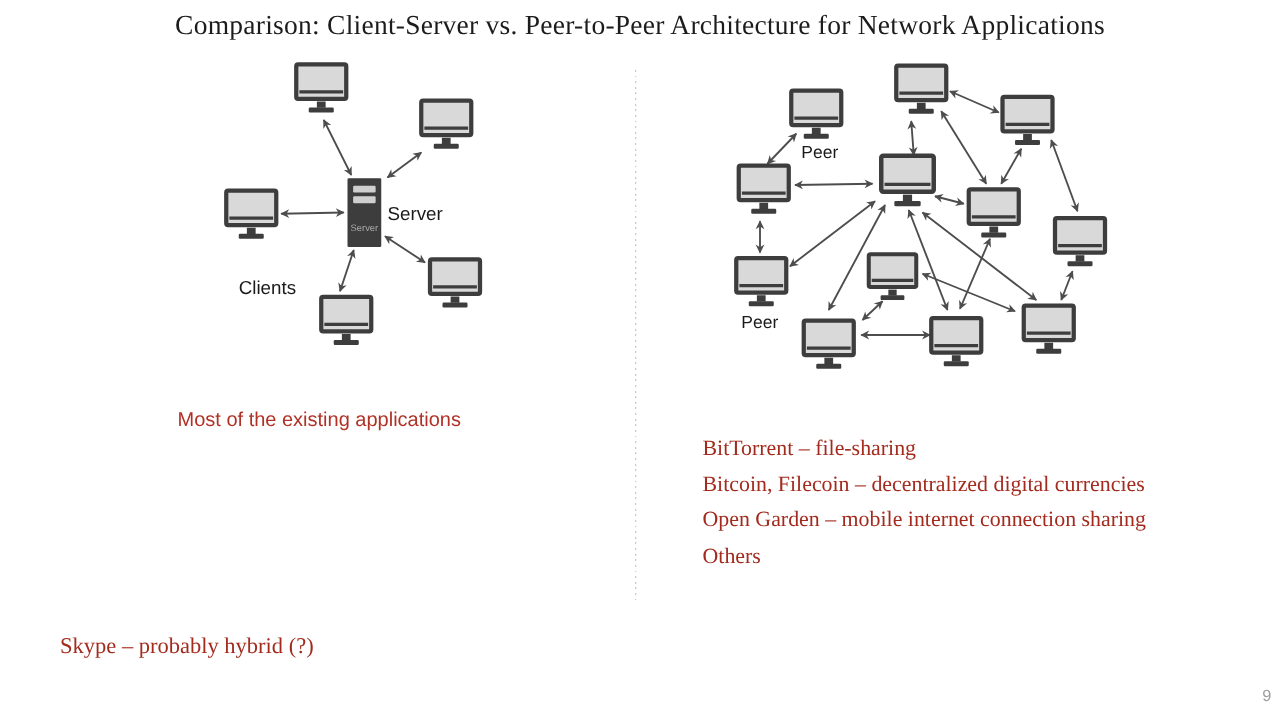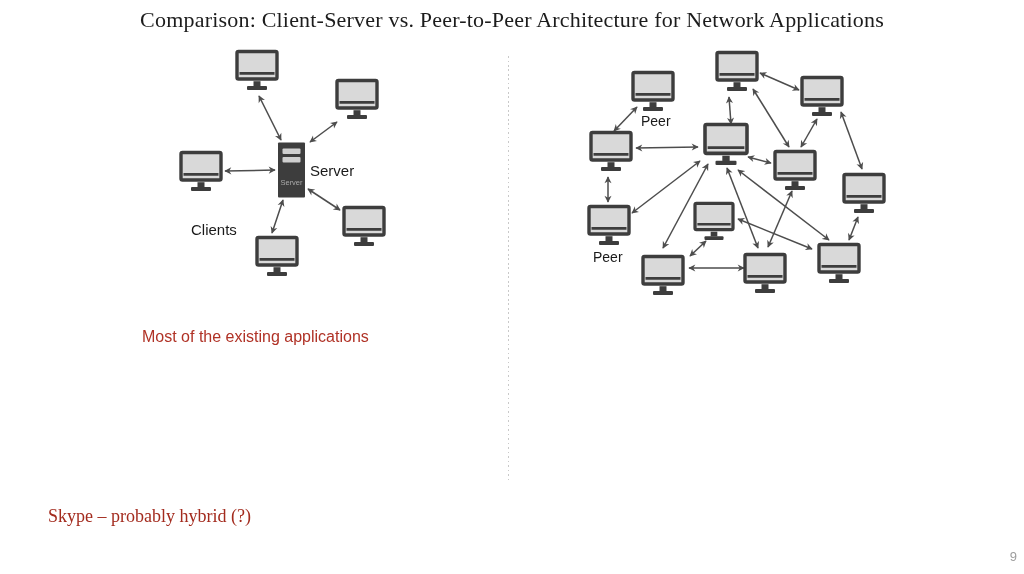--- a/index.html
+++ b/index.html
@@ -95,18 +95,24 @@
     <g id="labels">
         <text x="310" y="176" class="diag-label">Server</text>
         <text x="191" y="235" class="diag-label">Clients</text>
         <text x="641" y="126" class="diag-label peer-label">Peer</text>
         <text x="593" y="262" class="diag-label peer-label">Peer</text>
       </g>
   </svg>
 
   <div class="caption-left">Most of the existing applications</div>
 
+  <div class="list-right">
+    <div>BitTorrent – file-sharing</div>
+    <div>Bitcoin, Filecoin – decentralized digital currencies</div>
+    <div>Open Garden – mobile internet connection sharing</div>
+    <div>Others</div>
+  </div>
 
   <div class="footer-note">Skype – probably hybrid (?)</div>
 
   <div class="page-number">9</div>
 
 </div>
 
 </body></html>

